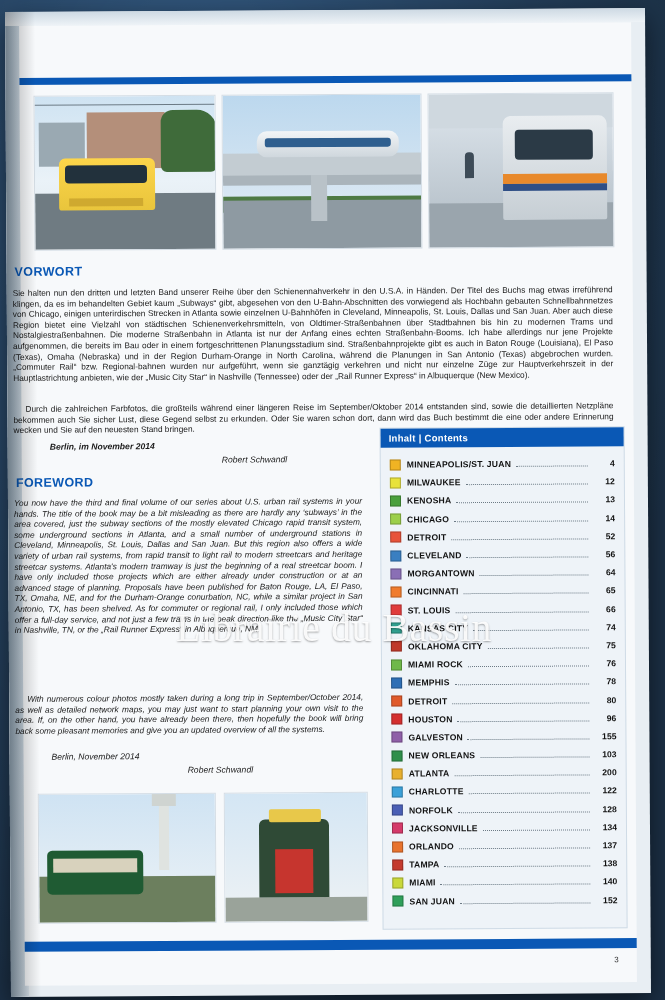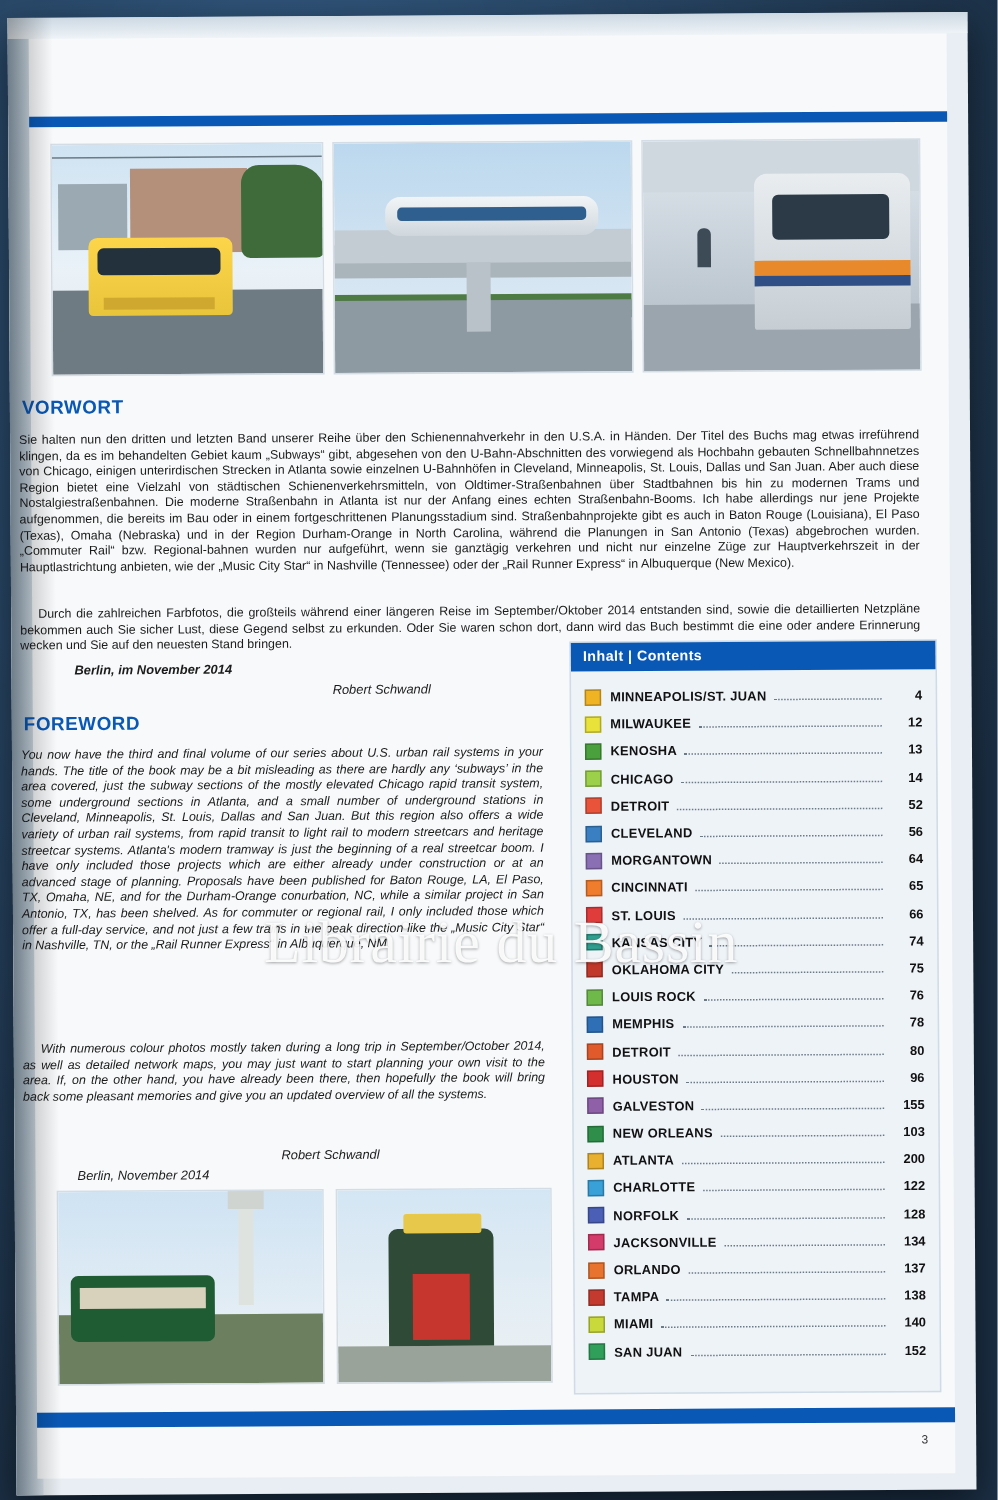--- a/index.html
+++ b/index.html
@@ -188,21 +188,21 @@
 
     <div class="heading" style="left:-6px;top:239px;">VORWORT</div>
     <div class="bodytext" style="left:-8px;top:262px;width:600px;">Sie halten nun den dritten und letzten Band unserer Reihe über den Schienennahverkehr in den U.S.A. in Händen. Der Titel des Buchs mag etwas irreführend klingen, da es im behandelten Gebiet kaum „Subways“ gibt, abgesehen von den U-Bahn-Abschnitten des vorwiegend als Hochbahn gebauten Schnellbahnnetzes von Chicago, einigen unterirdischen Strecken in Atlanta sowie einzelnen U-Bahnhöfen in Cleveland, Minneapolis, St. Louis, Dallas und San Juan. Aber auch diese Region bietet eine Vielzahl von städtischen Schienenverkehrsmitteln, von Oldtimer-Straßenbahnen über Stadtbahnen bis hin zu modernen Trams und Nostalgiestraßenbahnen. Die moderne Straßenbahn in Atlanta ist nur der Anfang eines echten Straßenbahn-Booms. Ich habe allerdings nur jene Projekte aufgenommen, die bereits im Bau oder in einem fortgeschrittenen Planungsstadium sind. Straßenbahnprojekte gibt es auch in Baton Rouge (Louisiana), El Paso (Texas), Omaha (Nebraska) und in der Region Durham-Orange in North Carolina, während die Planungen in San Antonio (Texas) abgebrochen wurden. „Commuter Rail“ bzw. Regional-bahnen wurden nur aufgeführt, wenn sie ganztägig verkehren und nicht nur einzelne Züge zur Hauptverkehrszeit in der Hauptlastrichtung anbieten, wie der „Music City Star“ in Nashville (Tennessee) oder der „Rail Runner Express“ in Albuquerque (New Mexico).</div>
     <div class="bodytext" style="left:-8px;top:378px;width:600px;text-indent:12px;">Durch die zahlreichen Farbfotos, die großteils während einer längeren Reise im September/Oktober 2014 entstanden sind, sowie die detaillierten Netzpläne bekommen auch Sie sicher Lust, diese Gegend selbst zu erkunden. Oder Sie waren schon dort, dann wird das Buch bestimmt die eine oder andere Erinnerung wecken und Sie auf den neuesten Stand bringen.</div>
     <div class="sig" style="left:28px;top:416px;font-weight:bold;">Berlin, im November 2014</div>
     <div class="sig" style="left:200px;top:430px;">Robert Schwandl</div>
 
     <div class="heading" style="left:-6px;top:450px;">FOREWORD</div>
     <div class="bodytext it" style="left:-8px;top:472px;width:348px;">You now have the third and final volume of our series about U.S. urban rail systems in your hands. The title of the book may be a bit misleading as there are hardly any ‘subways’ in the area covered, just the subway sections of the mostly elevated Chicago rapid transit system, some underground sections in Atlanta, and a small number of underground stations in Cleveland, Minneapolis, St. Louis, Dallas and San Juan. But this region also offers a wide variety of urban rail systems, from rapid transit to light rail to modern streetcars and heritage streetcar systems. Atlanta's modern tramway is just the beginning of a real streetcar boom. I have only included those projects which are either already under construction or at an advanced stage of planning. Proposals have been published for Baton Rouge, LA, El Paso, TX, Omaha, NE, and for the Durham-Orange conurbation, NC, while a similar project in San Antonio, TX, has been shelved. As for commuter or regional rail, I only included those which offer a full-day service, and not just a few trains in the peak direction like the „Music City Star“ in Nashville, TN, or the „Rail Runner Express“ in Albuquerque, NM.</div>
     <div class="bodytext it" style="left:-8px;top:668px;width:348px;text-indent:12px;">With numerous colour photos mostly taken during a long trip in September/October 2014, as well as detailed network maps, you may just want to start planning your own visit to the area. If, on the other hand, you have already been there, then hopefully the book will bring back some pleasant memories and give you an updated overview of all the systems.</div>
-    <div class="sig" style="left:28px;top:726px;margin-top:27px;">Berlin, November 2014</div>
+    <div class="sig" style="left:28px;top:726px;">Berlin, November 2014</div>
     <div class="sig" style="left:164px;top:740px;">Robert Schwandl</div>
 
     <div class="contents">
       <div class="contents-head">Inhalt | Contents</div>
       <div class="toc" id="toc-list">
           <div class="toc-row">
             <span class="sw" style="background: rgb(240, 179, 35);"></span>
             <span class="nm">MINNEAPOLIS/ST. JUAN</span>
             <span class="dots"></span>
             <span class="pg">4</span>
@@ -262,21 +262,21 @@
             <span class="pg">74</span>
           </div>
           <div class="toc-row">
             <span class="sw" style="background: rgb(192, 57, 43);"></span>
             <span class="nm">OKLAHOMA CITY</span>
             <span class="dots"></span>
             <span class="pg">75</span>
           </div>
           <div class="toc-row">
             <span class="sw" style="background: rgb(111, 184, 74);"></span>
-            <span class="nm">LOUIS ROCK</span>
+            <span class="nm">MIAMI ROCK</span>
             <span class="dots"></span>
             <span class="pg">76</span>
           </div>
           <div class="toc-row">
             <span class="sw" style="background: rgb(47, 111, 181);"></span>
             <span class="nm">MEMPHIS</span>
             <span class="dots"></span>
             <span class="pg">78</span>
           </div>
           <div class="toc-row">

